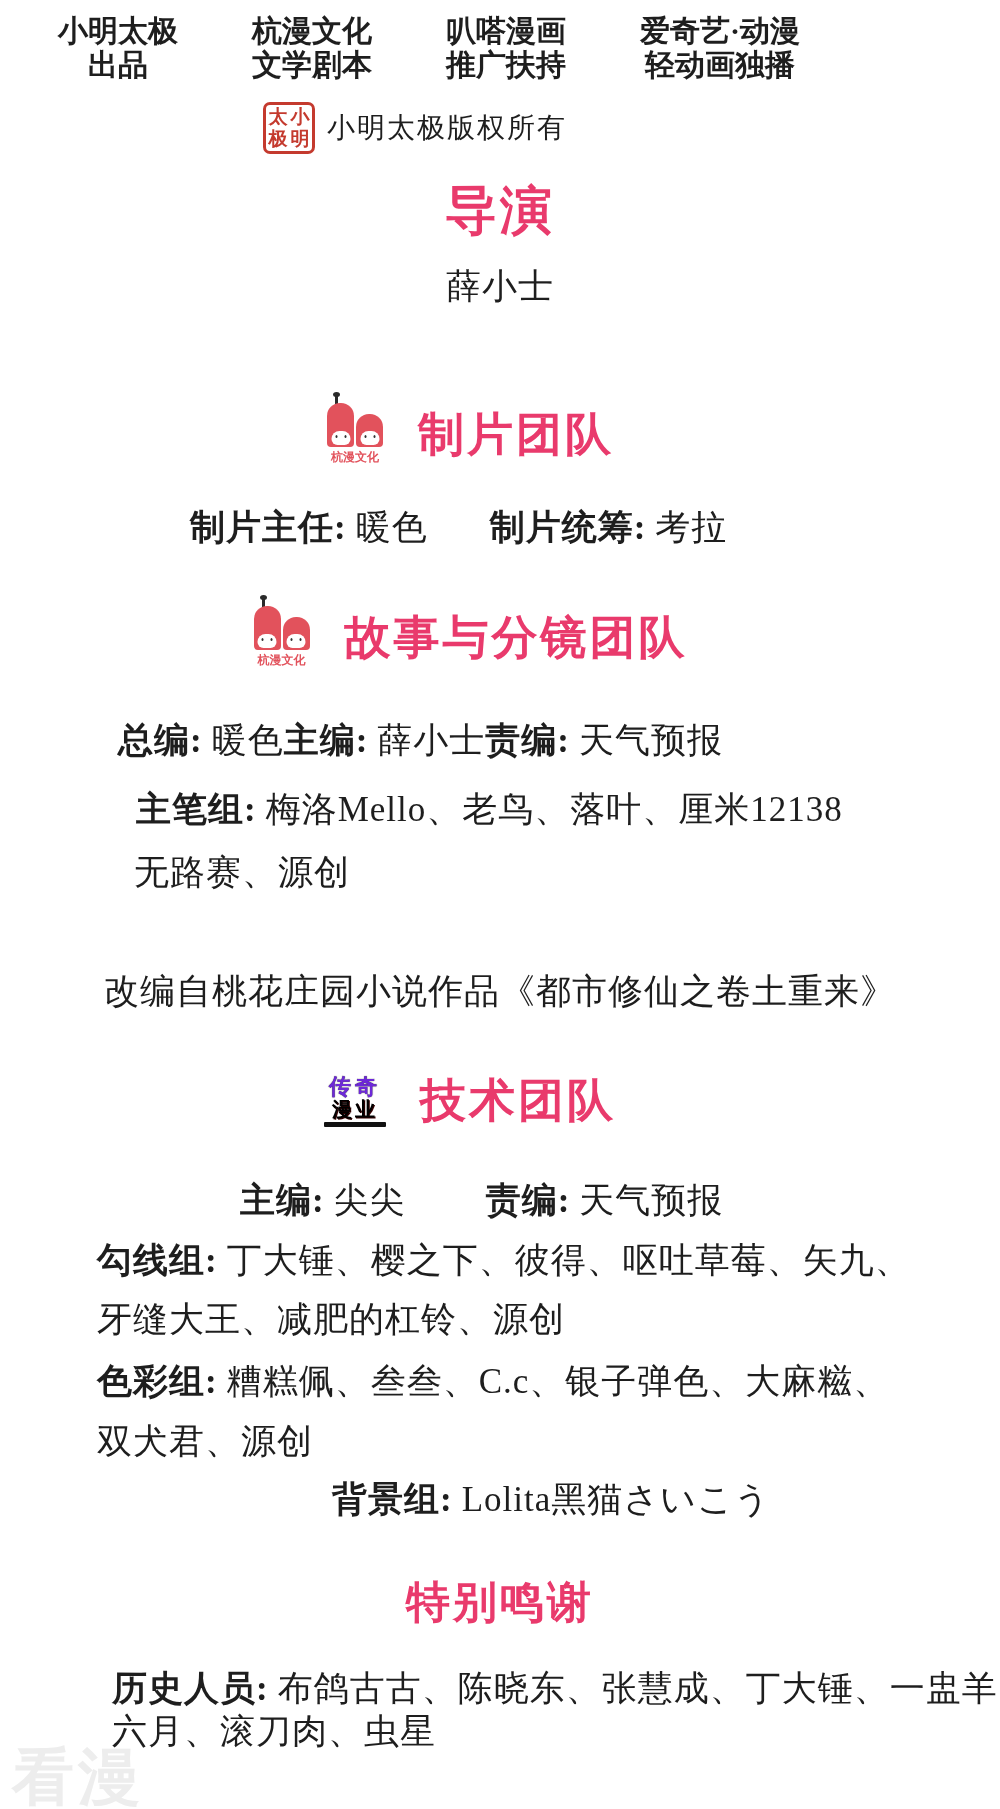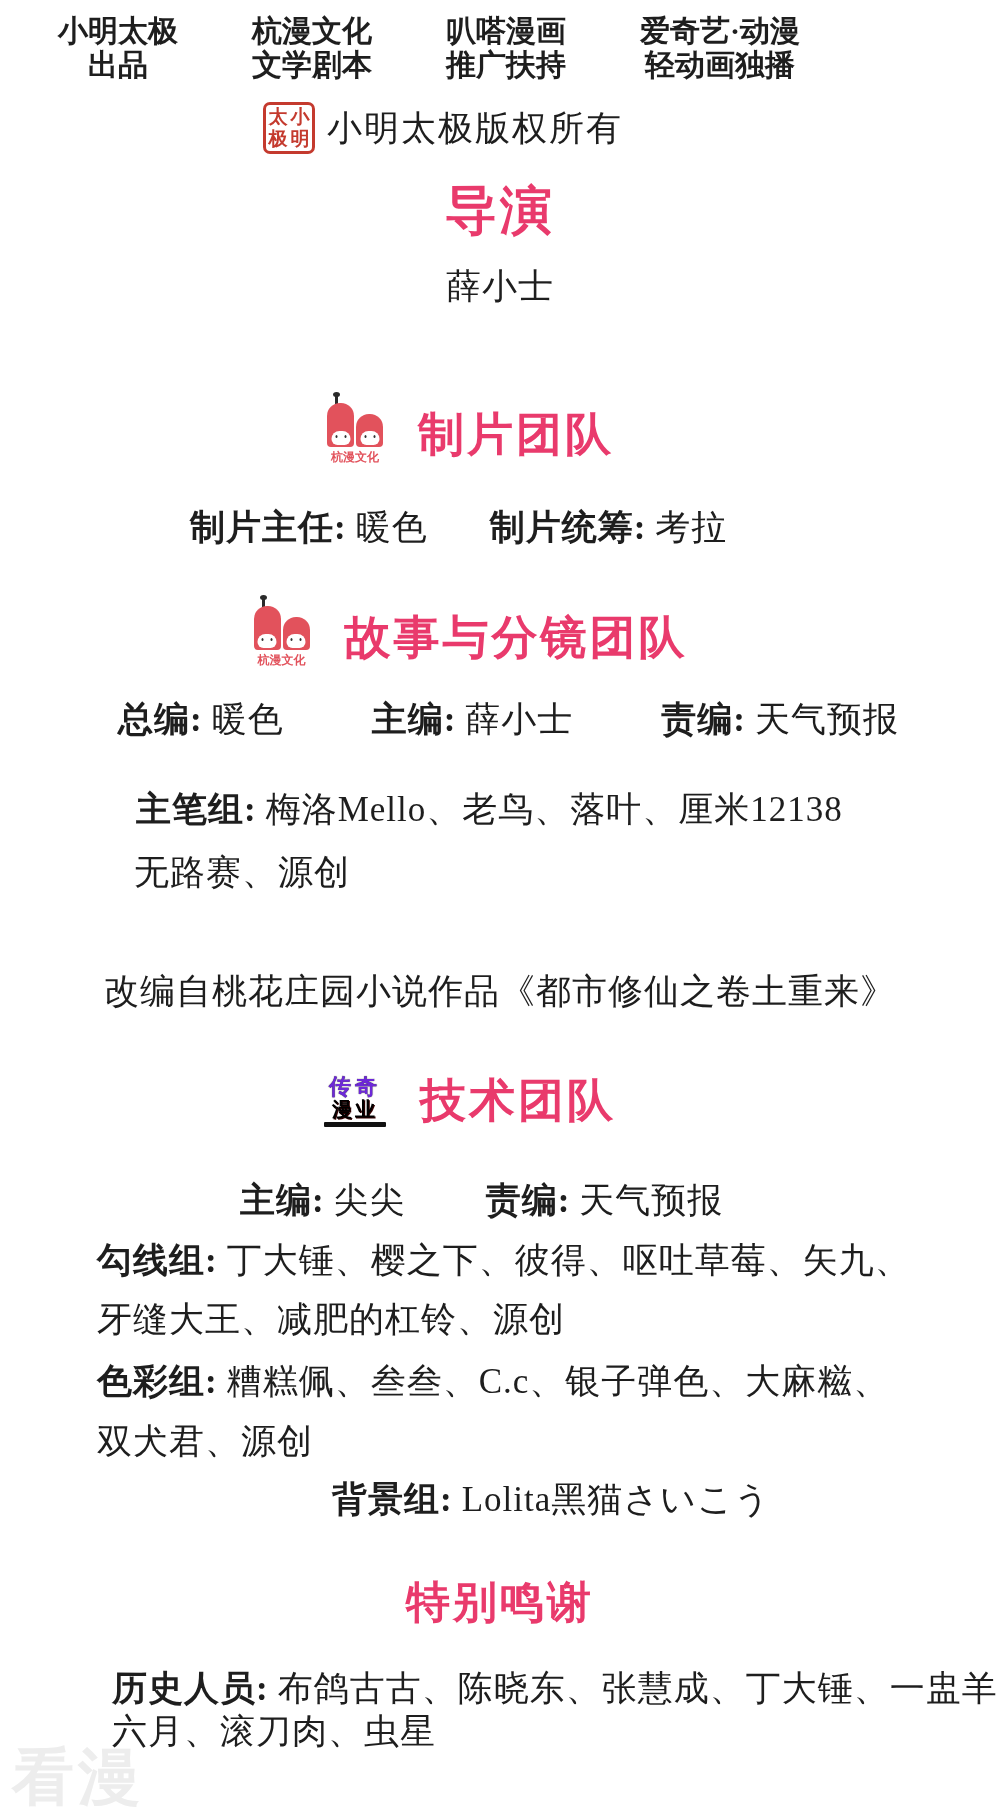--- a/index.html
+++ b/index.html
@@ -20,21 +20,21 @@
   .partners { position:absolute; top:12px; left:58px; width:742px;
     display:flex; justify-content:space-between; }
   .partner { text-align:center; font-size:30px; line-height:34px; font-weight:700; }
 
   
   .copy-row { position:absolute; top:100px; left:263px; display:flex; align-items:center; gap:12px; }
   .seal { width:52px; height:52px; border:3px solid #c43a2e; border-radius:7px;
     display:grid; grid-template-columns:1fr 1fr; grid-template-rows:1fr 1fr;
     box-sizing:border-box; padding:1px; }
   .seal span { color:#c43a2e; font-size:19px; font-weight:700; line-height:22px; text-align:center; }
-  .copy-txt { font-size:35px; letter-spacing:2px; }
+  .copy-txt { font-size:28px; letter-spacing:2px; }
 
   
   .sec { position:absolute; left:0; right:0; display:flex; justify-content:center;
     align-items:center; gap:30px; transform:translateX(-32px); }
   .sec-heading { font-size:46px; }
 
   
   .hm-logo { width:66px; text-align:center; }
   .hm-body { position:relative; width:56px; height:44px; margin:0 auto; }
   .hm-antenna { position:absolute; left:8px; top:-7px; width:3px; height:9px; background:#2a2a2a; }
@@ -130,21 +130,21 @@
             <div class="face"></div>
           </div>
         <div class="hump r">
             <div class="face"></div>
           </div>
       </div>
       <div class="hm-text">杭漫文化</div>
     </div>
     <div class="pink-heading sec-heading">故事与分镜团队</div>
   </div>
-  <div class="abs body-txt flexline" style="top:699px;left:118px;gap:88px">
+  <div class="abs body-txt flexline" style="top:720px;left:118px;">
     <span>
       <span class="lbl">总编:</span><span>暖色</span>
     </span>
     <span>
       <span class="lbl">主编:</span><span>薛小士</span>
     </span>
     <span>
       <span class="lbl">责编:</span><span>天气预报</span>
     </span>
   </div>

